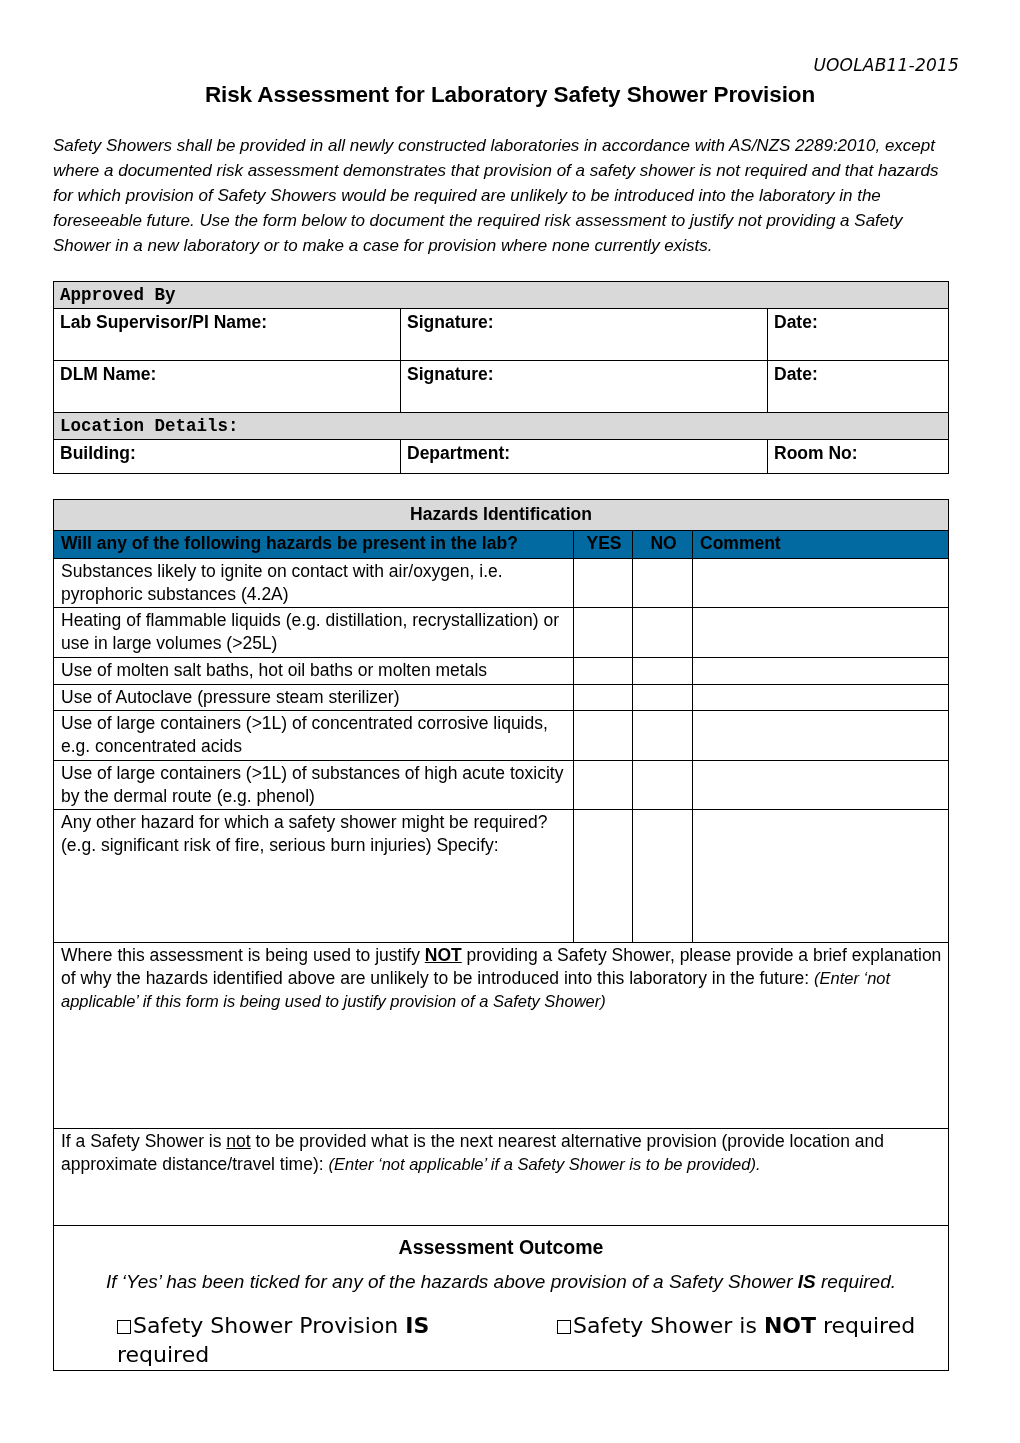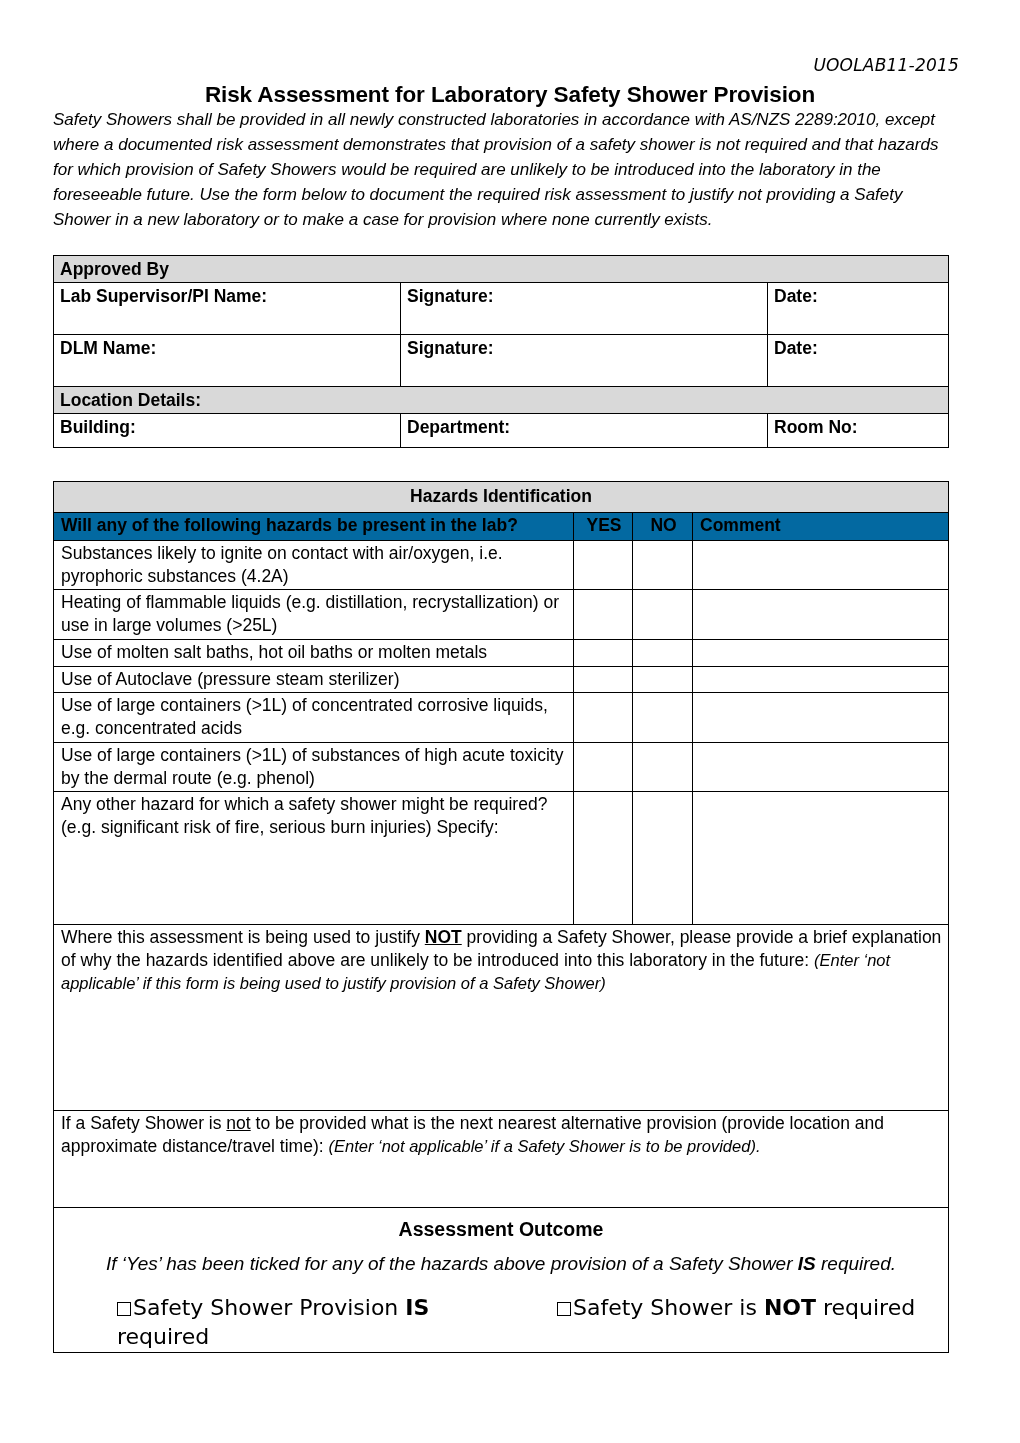--- a/index.html
+++ b/index.html
@@ -36,20 +36,21 @@
     letter-spacing: 0.2px;
   }
   .doc-title {
     text-align: center;
     font-size: 22.5px;
     font-weight: bold;
     margin-top: 7px;
     letter-spacing: -0.1px;
   }
   .intro {
+    margin-top: 26px;
     font-style: italic;
     font-size: 17px;
     line-height: 1.47;
     padding-right: 6px;
     text-align: left;
   }
 
   
   table.form {
     border-collapse: collapse;
@@ -60,31 +61,32 @@
     border: 1.6px solid #000;
     padding: 2px 5px 2px 6px;
     font-size: 17.5px;
     vertical-align: top;
     line-height: 1.28;
     background: #ffffff;
   }
   td.shaded {
     background: #d9d9d9 !important;
     font-weight: bold;
+    font-family: Liberation Mono, monospace;
   }
   td.bold { font-weight: bold; }
   .tall-1 { height: 52px; }
   .spacer { height: 25px; }
 
   
   table.hazards {
     border-collapse: collapse;
     width: 895px;
     table-layout: fixed;
-    margin-top: 8px;
+    margin-top: 0;
     border-radius: 19px;
   }
   table.hazards td {
     border: 1.6px solid #000;
     padding: 1px 5px 2px 7px;
     font-size: 17.5px;
     vertical-align: top;
     line-height: 1.3;
     background: #ffffff;
   }

